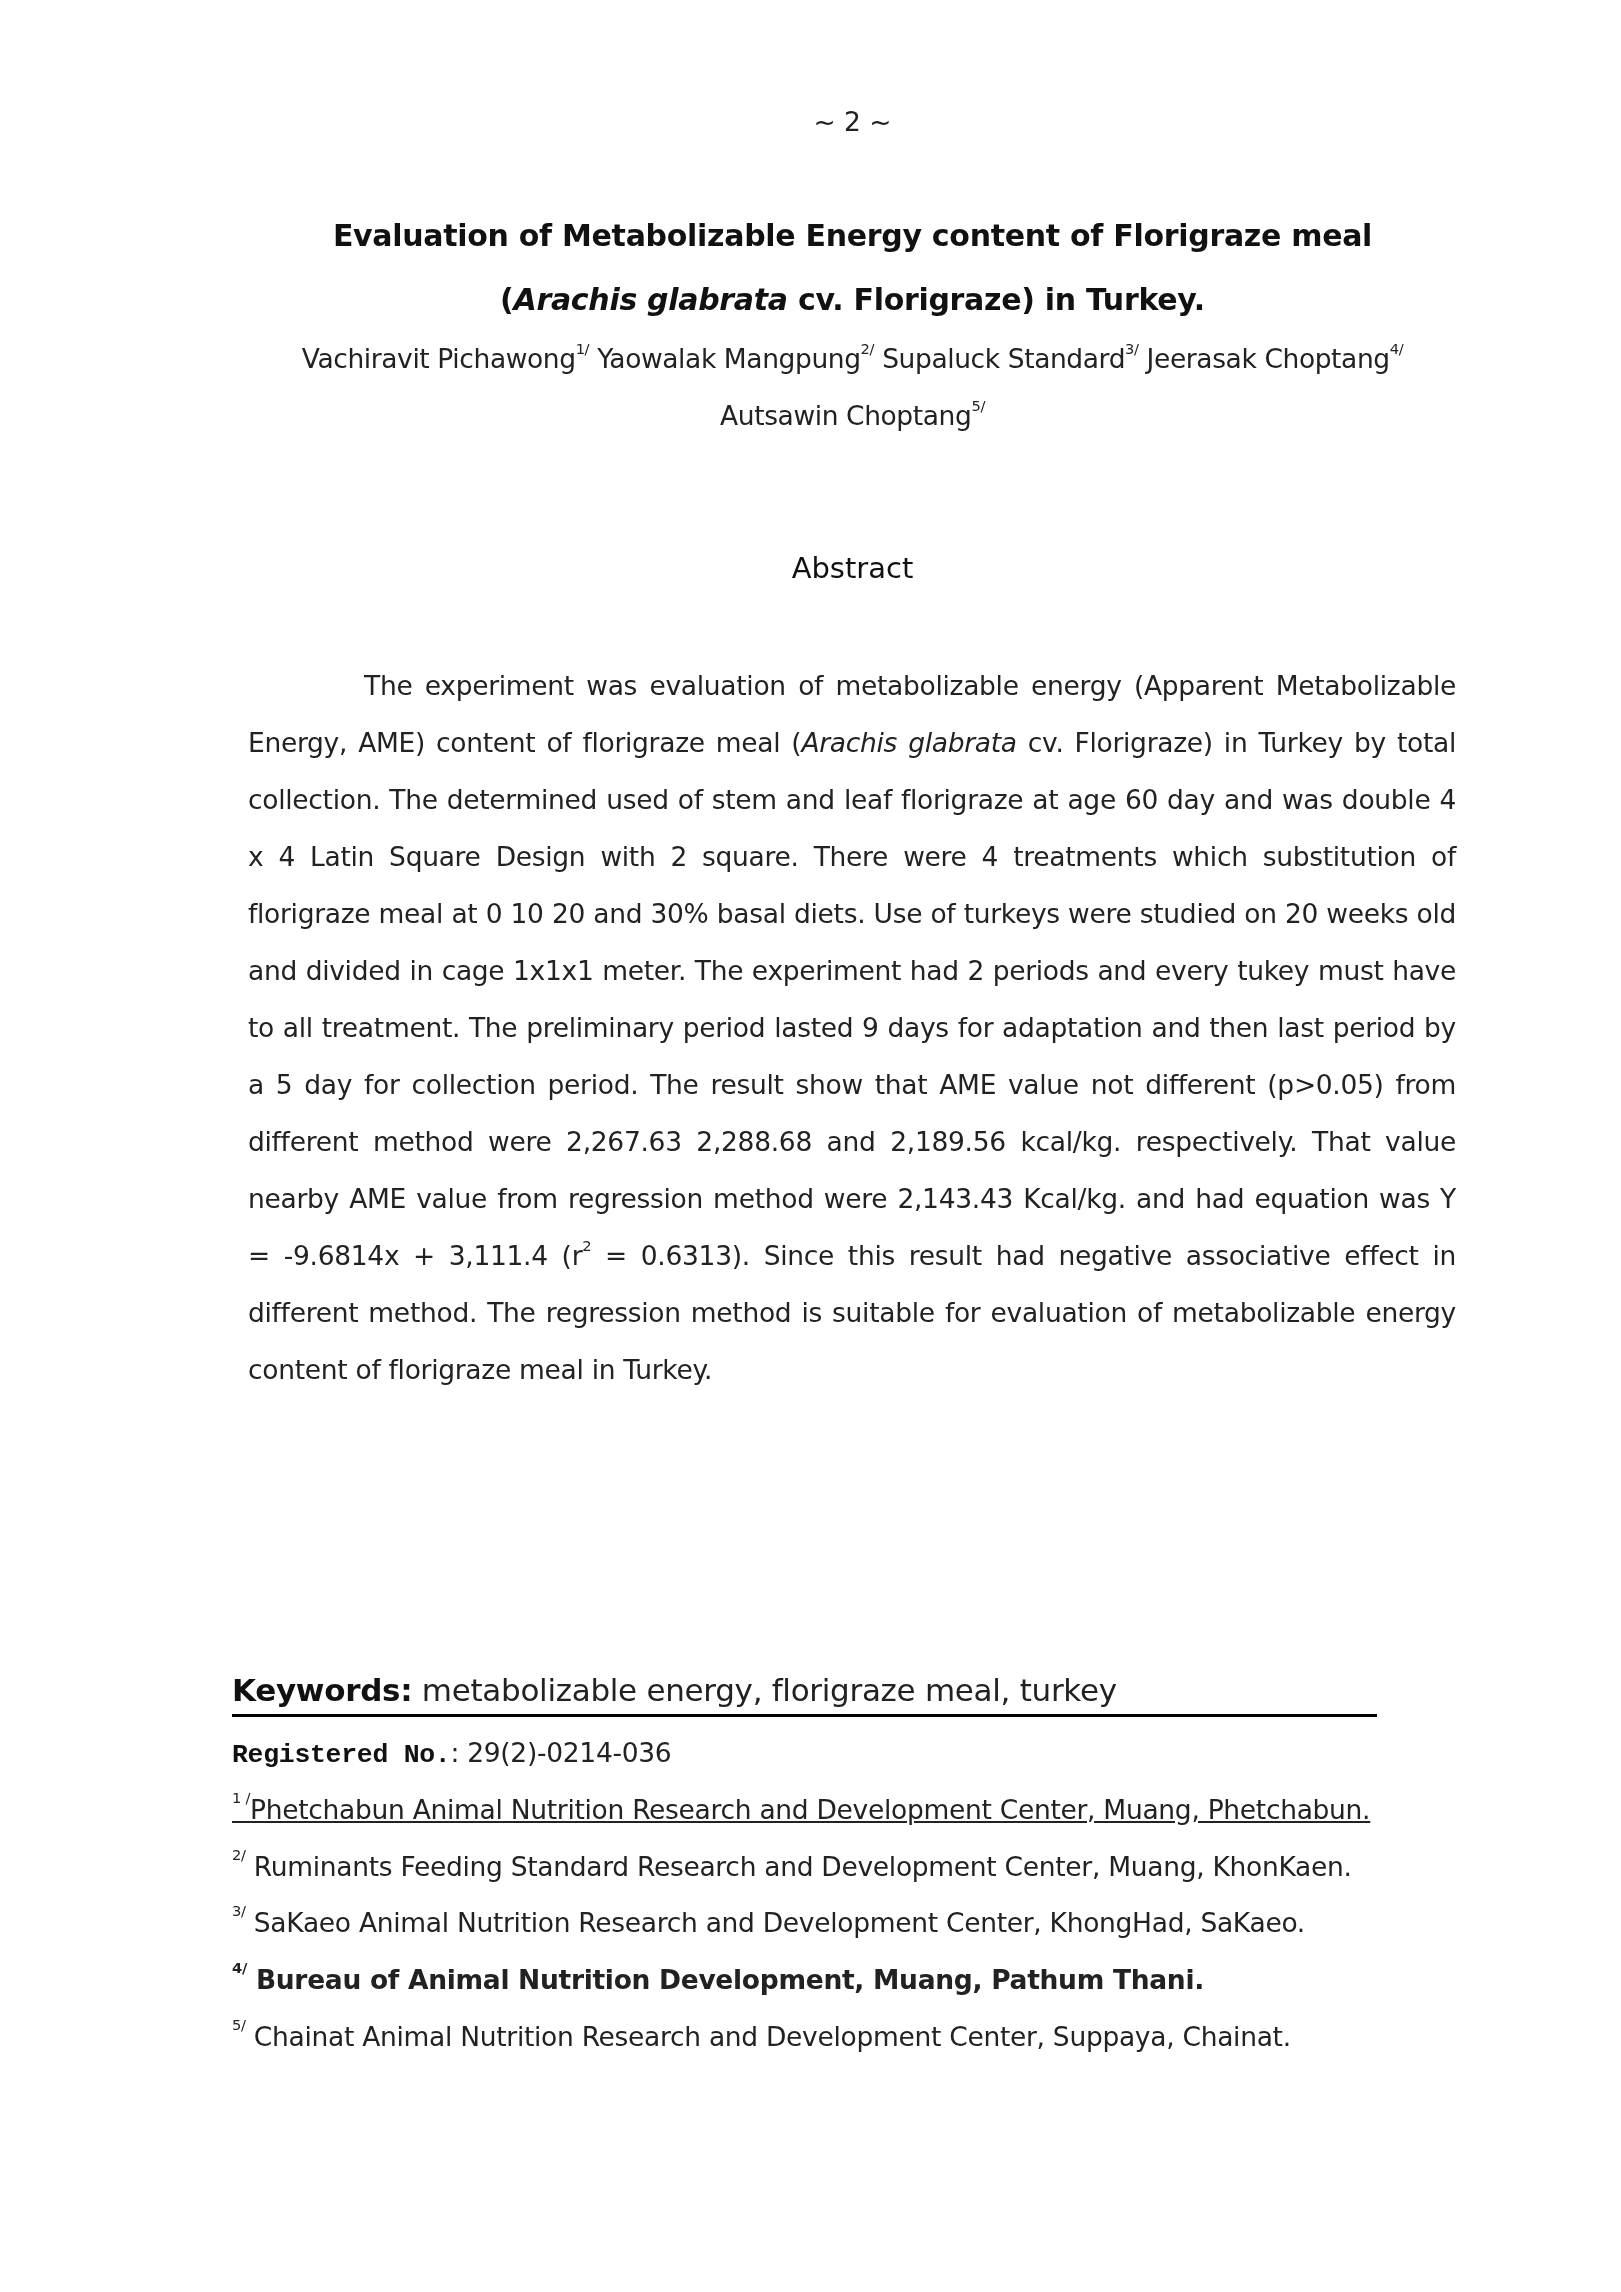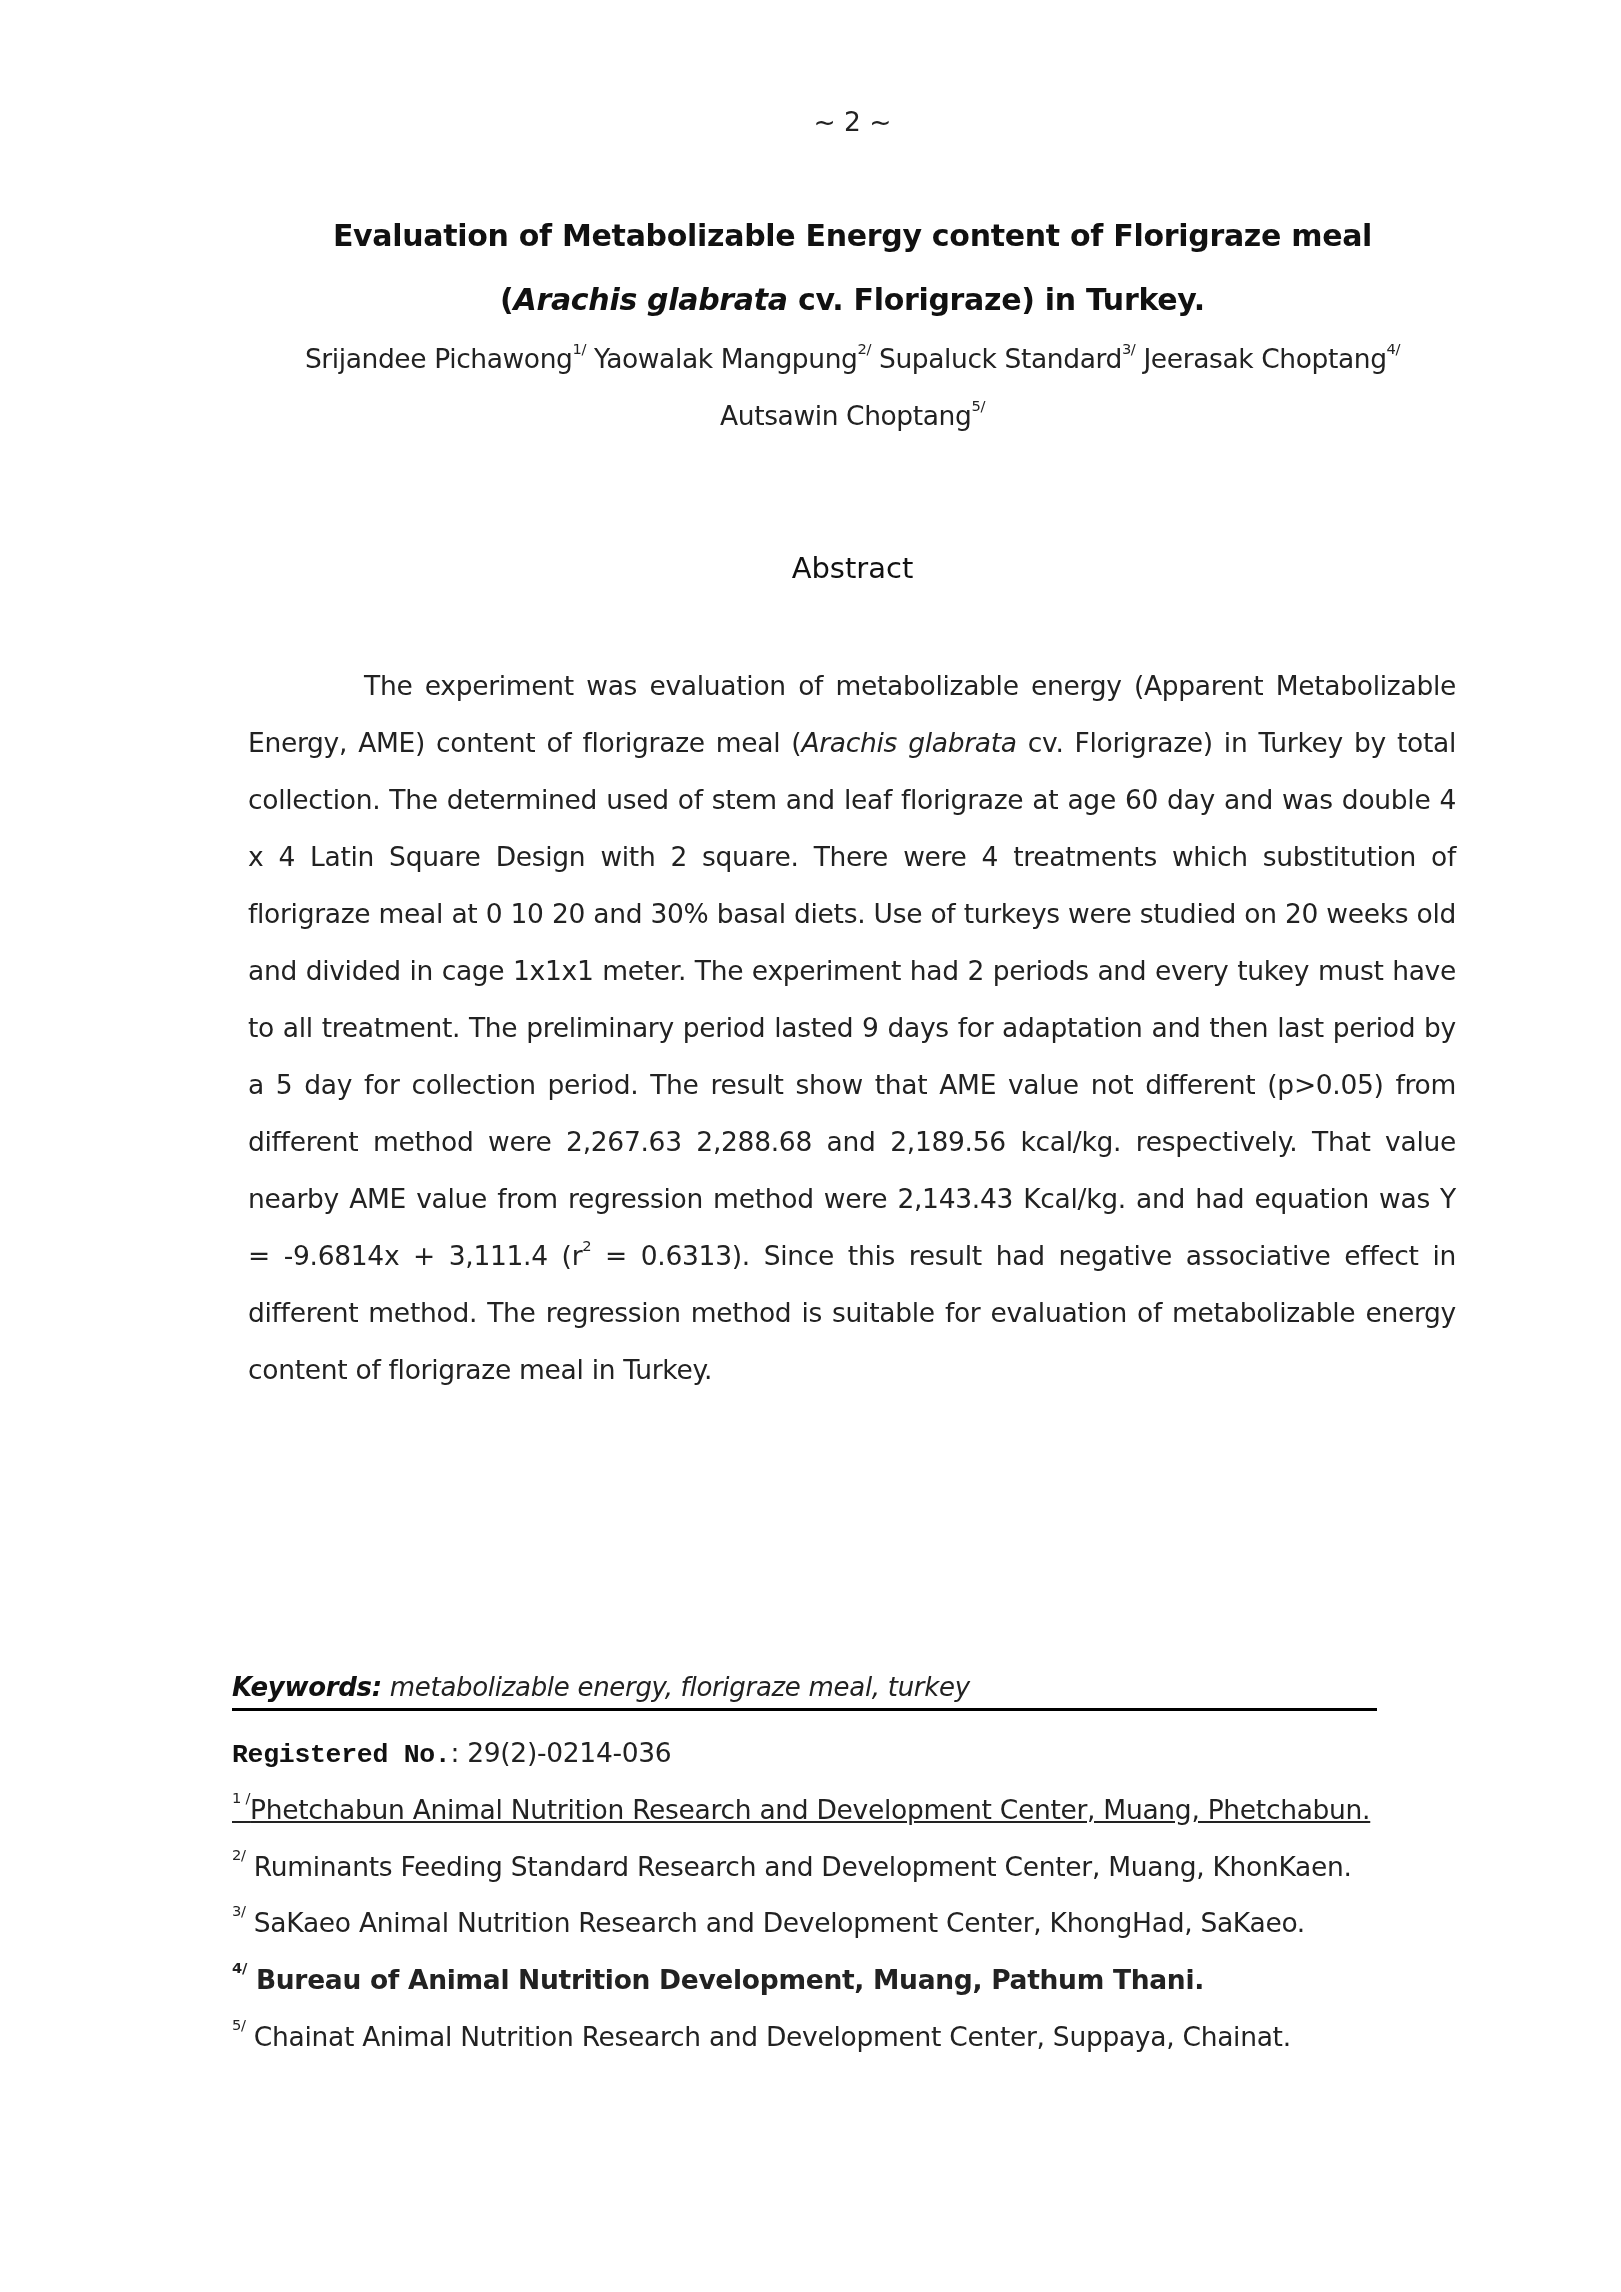--- a/index.html
+++ b/index.html
@@ -31,22 +31,22 @@
   }
   .abstract-body {
     position: absolute; top: 641px; left: 232px; width: 1240px;
     font-size: 26.5px; line-height: 57px; text-align: justify; color: #222;
     letter-spacing: -0.3px;
   }
   .abstract-body p { margin: 16px; text-indent: 116px; }
   .abstract-body sup { font-size: 14.7px; vertical-align: 13.7px; line-height: 0; }
   .keywords {
     position: absolute; top: 1672px; left: 232px; width: 1145px;
-    font-size: 26px; color: #222; padding-bottom: 5.9px;
-    border-bottom: 3.9px solid #000; letter-spacing: -0.3px; font-style: italic;
+    font-size: 31px; color: #222; padding-bottom: 5.9px;
+    border-bottom: 3.9px solid #000; letter-spacing: -0.3px;
   }
   .keywords b { font-weight: bold; color: #111; }
   .regno {
     position: absolute; top: 1737px; left: 232px;
     font-size: 26.5px; color: #222; letter-spacing: -0.3px;
   }
   .regno b { font-weight: bold; color: #111; font-family: Liberation Mono, monospace; }
   .aff {
     position: absolute; left: 232px; font-size: 26.5px; color: #222; letter-spacing: -0.3px;
   }
@@ -54,21 +54,21 @@
 </style>
 </head>
 <body>
 
 <div class="page-num">~ 2 ~</div>
 
 <div class="title l1">Evaluation of Metabolizable Energy content of Florigraze meal</div>
 <div class="title l2"><span>(</span><i>Arachis glabrata</i><span> cv. Florigraze) in Turkey.</span></div>
 
 <div class="authors l1">
-  <span>Srijandee Pichawong</span><sup>1/</sup>
+  <span>Vachiravit Pichawong</span><sup>1/</sup>
   <span>Yaowalak Mangpung</span><sup>2/</sup>
   <span>Supaluck Standard</span><sup>3/</sup>
   <span>Jeerasak Choptang</span><sup>4/</sup>
 </div>
 <div class="authors l2">
   <span>Autsawin Choptang</span><sup>5/</sup>
 </div>
 
 <div class="abstract-head">Abstract</div>
 

